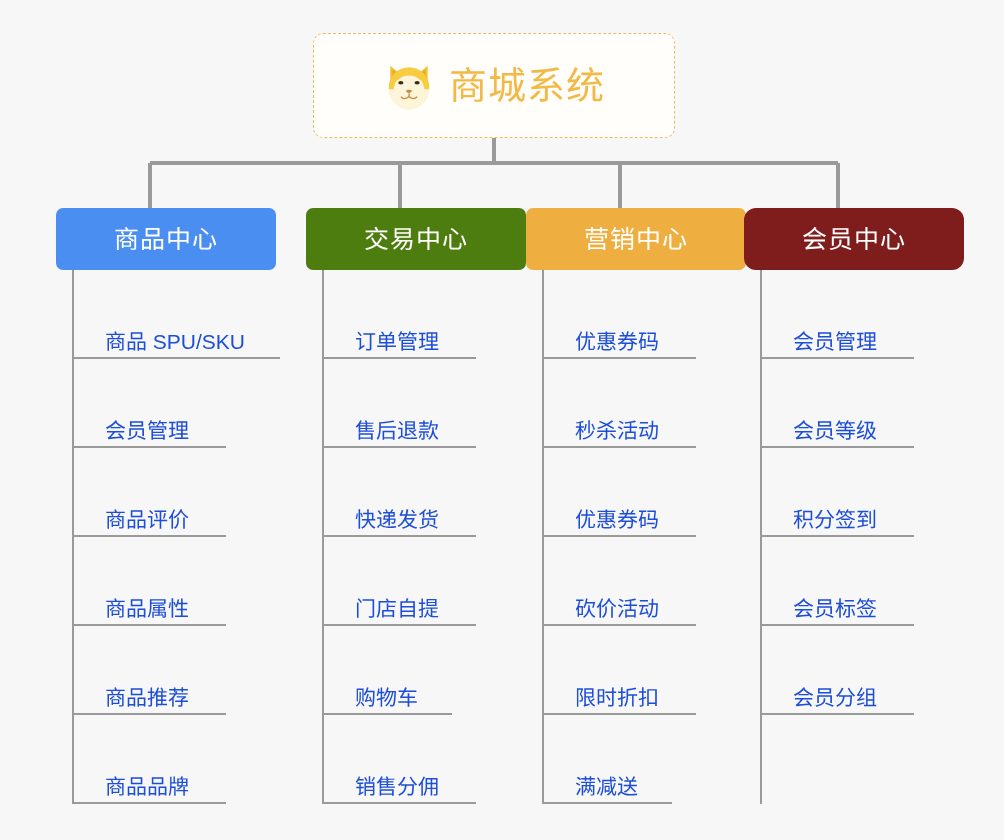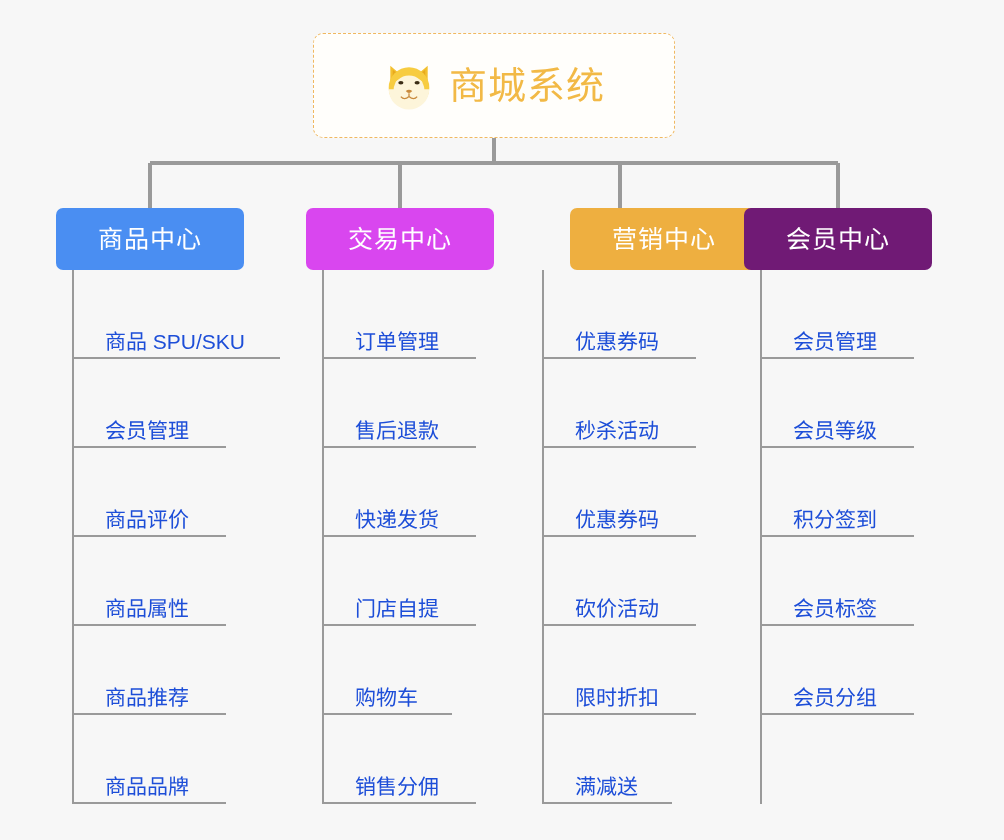--- a/index.html
+++ b/index.html
@@ -69,21 +69,21 @@
     position: absolute;
     top: 208px;
     width: 190px;
   }
   .col-0 { left: 56px; }
   .col-1 { left: 306px; }
   .col-2 { left: 526px; }
   .col-3 { left: 744px; }
 
   .col-header {
-    width: 188px;
+    width: 220px;
     height: 62px;
     box-sizing: border-box;
     border-radius: 7px;
     color: #ffffff;
     font-size: 25px;
     line-height: 62px;
     text-align: center;
     letter-spacing: 1px;
     white-space: nowrap;
   }
@@ -184,21 +184,21 @@
         <span class="item-rule rule-wide"></span>
       </div>
       <div class="item">
         <span class="item-label">商品品牌</span>
         <span class="item-rule rule-wide"></span>
       </div>
     </div>
   </div>
 
   <div class="column col-1">
-    <div class="col-header" style="background: #d946ef;">交易中心</div>
+    <div class="col-header" style="background: #4d7c0f;">交易中心</div>
     <div class="col-items">
       <div class="spine" style="height: 534px;"></div>
       <div class="item">
         <span class="item-label">订单管理</span>
         <span class="item-rule rule-wide"></span>
       </div>
       <div class="item">
         <span class="item-label">售后退款</span>
         <span class="item-rule rule-wide"></span>
       </div>
@@ -215,21 +215,21 @@
         <span class="item-rule rule-narrow"></span>
       </div>
       <div class="item">
         <span class="item-label">销售分佣</span>
         <span class="item-rule rule-wide"></span>
       </div>
     </div>
   </div>
 
   <div class="column col-2">
-    <div class="col-header" style="background: rgb(238, 175, 64); margin-left: 44px;">营销中心</div>
+    <div class="col-header" style="background: rgb(238, 175, 64);">营销中心</div>
     <div class="col-items">
       <div class="spine" style="height: 534px;"></div>
       <div class="item">
         <span class="item-label">优惠券码</span>
         <span class="item-rule rule-wide"></span>
       </div>
       <div class="item">
         <span class="item-label">秒杀活动</span>
         <span class="item-rule rule-wide"></span>
       </div>
@@ -246,21 +246,21 @@
         <span class="item-rule rule-wide"></span>
       </div>
       <div class="item">
         <span class="item-label">满减送</span>
         <span class="item-rule rule-narrow"></span>
       </div>
     </div>
   </div>
 
   <div class="column col-3">
-    <div class="col-header" style="background: #701a75;">会员中心</div>
+    <div class="col-header" style="background: #7f1d1d; border-radius: 12px;">会员中心</div>
     <div class="col-items">
       <div class="spine" style="height: 534px;"></div>
       <div class="item">
         <span class="item-label">会员管理</span>
         <span class="item-rule rule-wide"></span>
       </div>
       <div class="item">
         <span class="item-label">会员等级</span>
         <span class="item-rule rule-wide"></span>
       </div>

